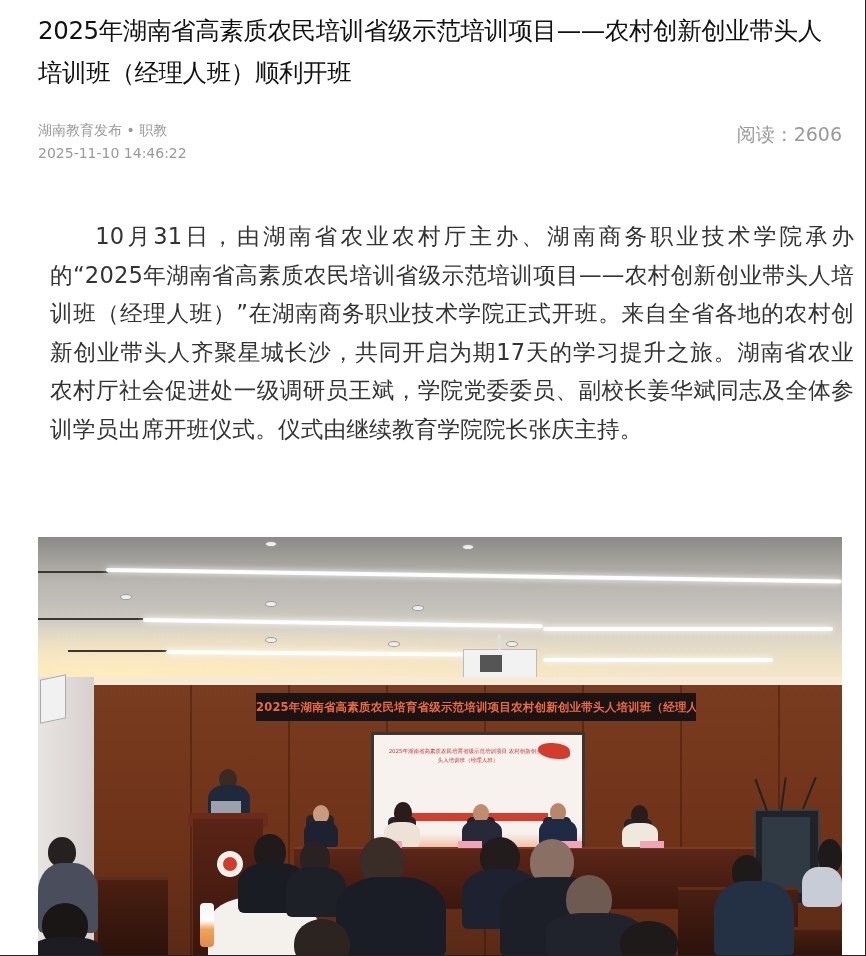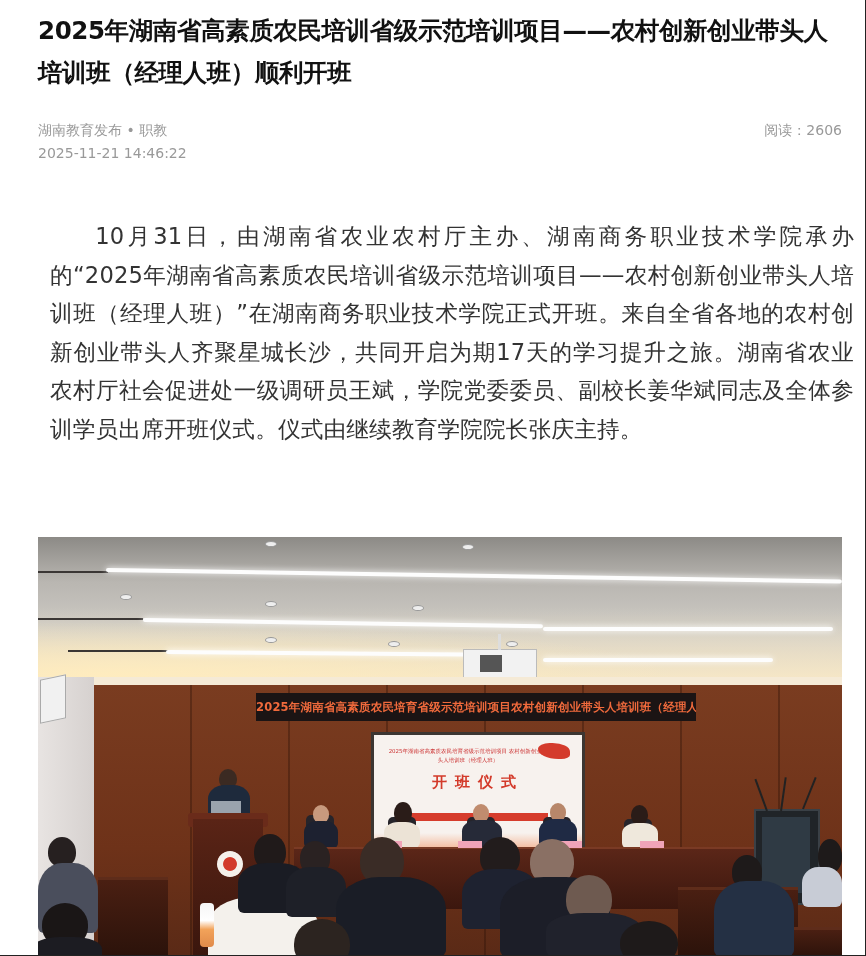--- a/index.html
+++ b/index.html
@@ -6,31 +6,31 @@
   body {
     width: 866px; height: 956px; overflow: hidden; background: #ffffff;
     font-family: "DejaVu Sans", "Liberation Sans", sans-serif;
     position: relative;
   }
   .frame-right { position: absolute; right: 0; top: 0; width: 1px; height: 956px; background: #222; }
   .frame-bottom { position: absolute; left: 0; bottom: 0; width: 866px; height: 1px; background: #222; }
 
   .title {
     position: absolute; left: 38px; top: 10px; width: 800px;
-    font-size: 24.5px; font-weight: bold; color: #111; line-height: 42px; margin: 0;
+    font-size: 24.5px; font-weight: normal; color: #111; line-height: 42px; margin: 0;
     letter-spacing: -0.4px;
   }
   .meta-source {
     position: absolute; left: 38px; top: 122px; font-size: 14px; color: #999;
   }
   .meta-time {
     position: absolute; left: 38px; top: 145px; font-size: 14px; color: #999;
   }
   .meta-reads {
-    position: absolute; right: 24px; top: 122px; font-size: 14px; color: #999;
+    position: absolute; right: 24px; top: 122px; font-size: 19px; color: #999;
   }
   .body-text {
     position: absolute; left: 38px; top: 205px; width: 804px; margin: 12px;
     font-size: 22.6px; color: #333; line-height: 38.6px; text-indent: 2em;
     text-align: justify; letter-spacing: 0.2px;
   }
 
   
   .photo {
     position: absolute; left: 38px; top: 537px; width: 804px; height: 419px;
@@ -120,21 +120,21 @@
 
   .desk { position: absolute; background: linear-gradient(180deg, #4a1f12, #2a120a); border-top: 3px solid #5e2c1a; }
   .bottle { position: absolute; left: 162px; top: 366px; width: 14px; height: 44px; background: linear-gradient(180deg, #f5f5f5 0%, #fff 40%, #f2a35a 60%, #e08a4a 100%); border-radius: 4px; }
 </style>
 </head>
 <body>
 
 <h1 class="title">2025年湖南省高素质农民培训省级示范培训项目——农村创新创业带头人培训班（经理人班）顺利开班</h1>
 
 <div class="meta-source">湖南教育发布 • 职教</div>
-<div class="meta-time">2025-11-21 14:46:22</div>
+<div class="meta-time">2025-11-10 14:46:22</div>
 <div class="meta-reads"><span>阅读：</span><span>2606</span></div>
 
 <p class="body-text">10月31日，由湖南省农业农村厅主办、湖南商务职业技术学院承办的“2025年湖南省高素质农民培训省级示范培训项目——农村创新创业带头人培训班（经理人班）”在湖南商务职业技术学院正式开班。来自全省各地的农村创新创业带头人齐聚星城长沙，共同开启为期17天的学习提升之旅。湖南省农业农村厅社会促进处一级调研员王斌，学院党委委员、副校长姜华斌同志及全体参训学员出席开班仪式。仪式由继续教育学院院长张庆主持。</p>
 
 <div class="photo" aria-label="开班仪式会场照片">
 
   <div class="ceiling"></div>
   <div class="ceil-glow"></div>
   <div class="dark-strip" style="left:0;top:34px;width:70px;"></div>
   <div class="light-strip" style="left:68px;top:31px;width:736px;transform:rotate(0.9deg);transform-origin:left;"></div>
@@ -160,21 +160,20 @@
   <div class="left-wall"></div>
   <div class="speaker-box"></div>
   <div class="ceiling-edge"></div>
   <div class="wood"></div>
 
   <div class="led-banner">2025年湖南省高素质农民培育省级示范培训项目农村创新创业带头人培训班（经理人班）</div>
 
   <div class="screen">
     <div class="screen-small">2025年湖南省高素质农民培育省级示范培训项目 农村创新创业带头人培训班（经理人班）</div>
     <div class="screen-flag"></div>
-    <div class="screen-title">开班仪式</div>
     <div class="screen-red-bar"></div>
     <div class="screen-bottom-glow"></div>
   </div>
 
   <div class="person">
     <div class="head" style="left:181px;top:232px;width:18px;height:20px;background:#3b2a22;"></div>
     <div class="body-shape" style="left:170px;top:248px;width:42px;height:34px;background:#1e2a3c;"></div>
   </div>
   <div class="laptop"></div>
   <div class="podium-top"></div>

